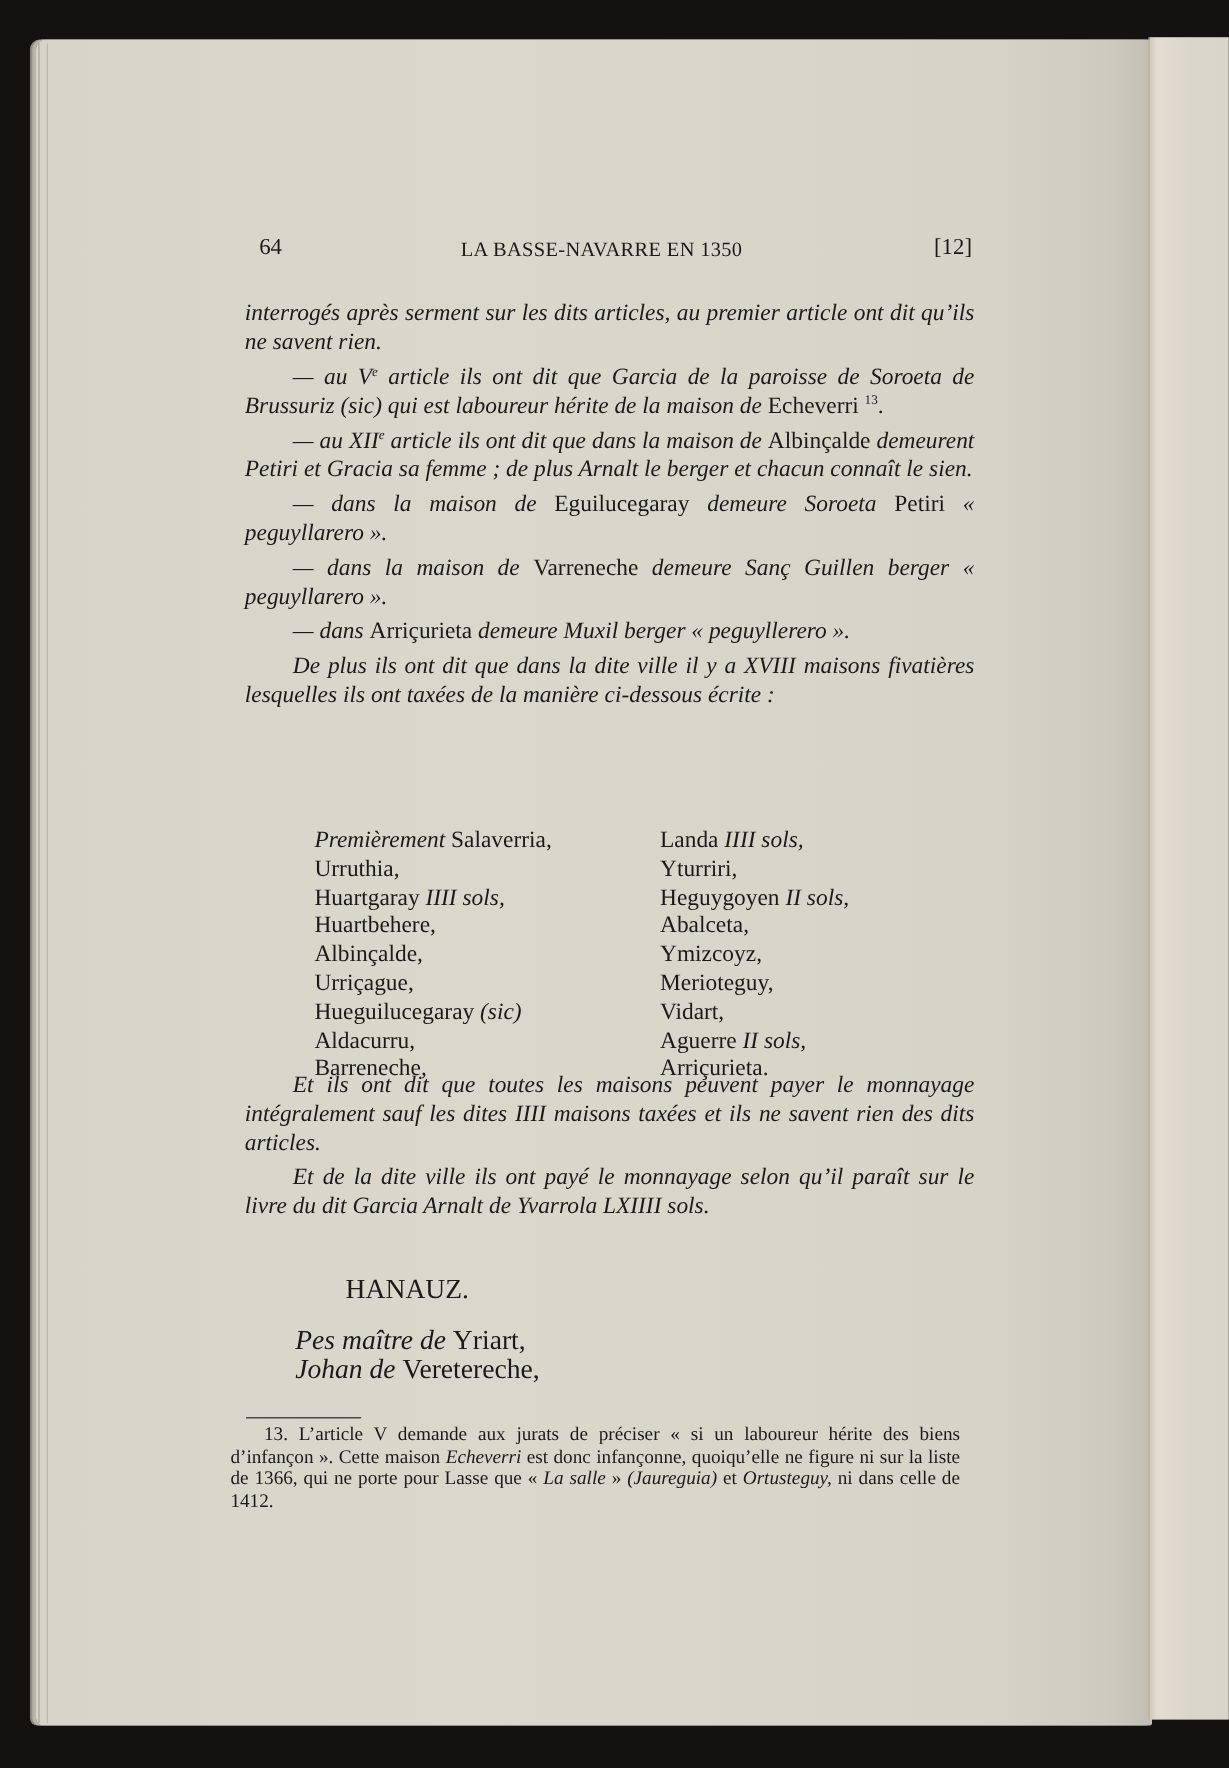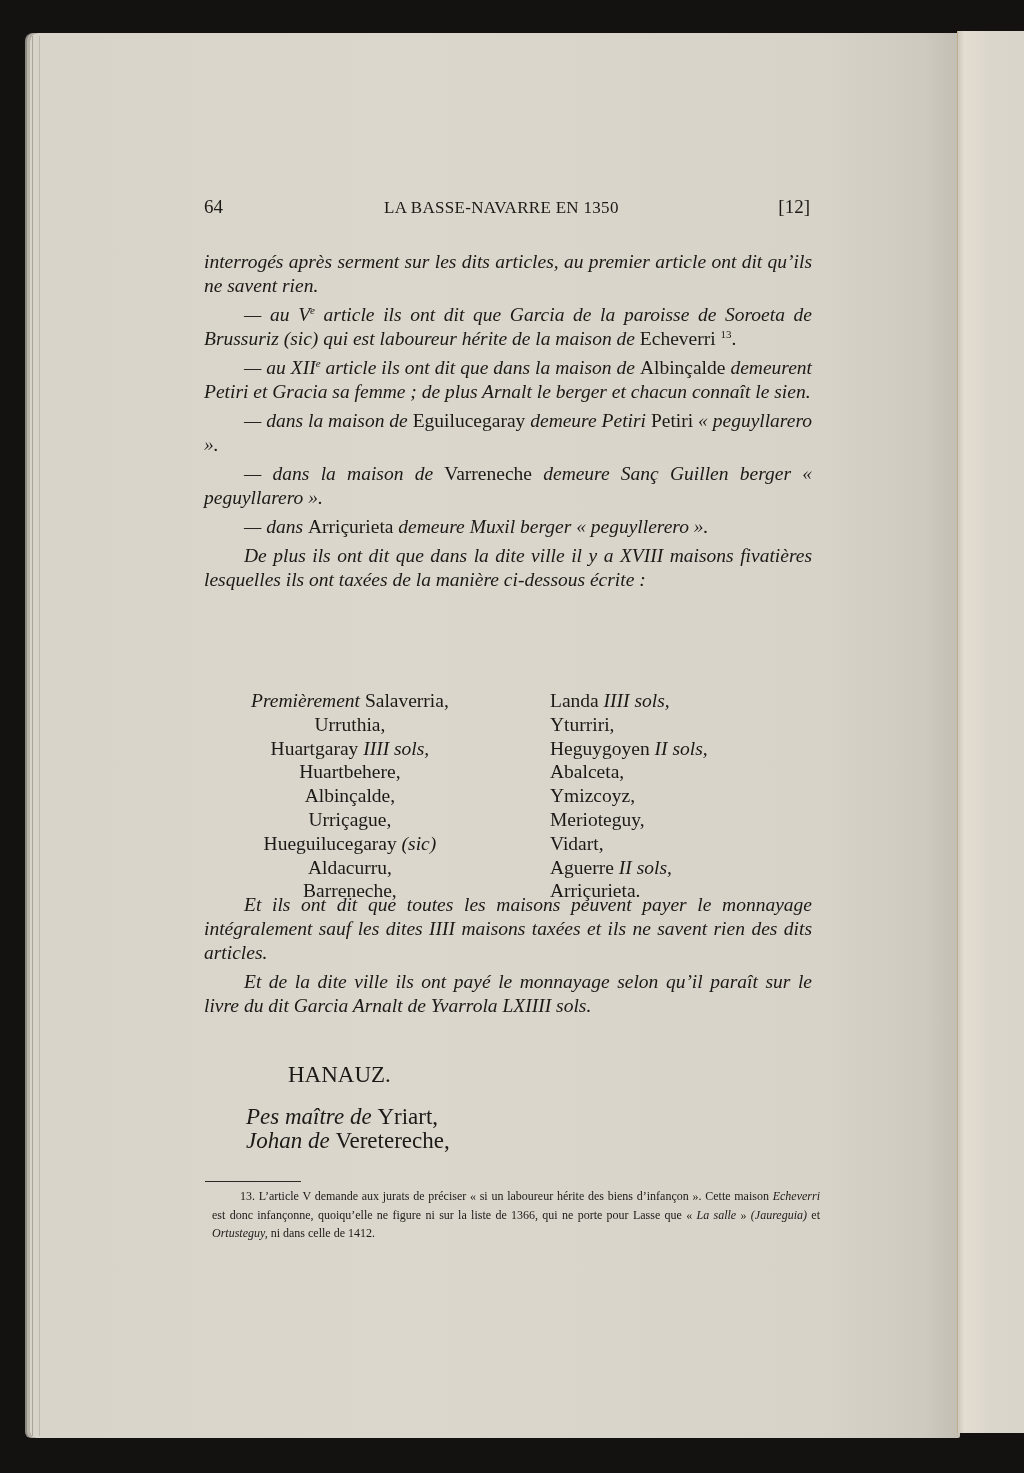--- a/index.html
+++ b/index.html
@@ -23,78 +23,78 @@
     }
     .next-page {
       position: absolute; left: 957px; top: 31px; width: 80px; height: 1402px;
       background: linear-gradient(90deg, #cfc9bd 0%, #e3ddd1 8%, #dbd6cc 40%, #d9d4ca 100%);
       border-left: 1px solid #bfae8c;
     }
     .header {
       position: absolute; left: 204px; top: 196px; width: 606px; height: 30px;
       font-size: 19px;
     }
-    .header .pnum { position: absolute; left: 0; top: 0; }
+    .header .pnum { position: absolute; left: 12px; top: 0; }
     .header .title { position: absolute; left: 180px; top: 0; letter-spacing: 0.3px; font-size: 17px; top: 2px; }
     .header .bracket { position: absolute; right: 0; top: 0; }
     .body-text {
       position: absolute; left: 204px; top: 250px; width: 608px;
       font-size: 19.5px; line-height: 24px;
       text-align: justify;
     }
     .body-text p { margin: 0 0 5px 0; }
     .body-text p.ind { text-indent: 40px; }
     i { font-style: italic; }
     sup { font-size: 11px; vertical-align: 7px; line-height: 0; }
     .list {
       position: absolute; left: 246px; top: 689px; width: 520px;
       font-size: 19.5px; line-height: 23.8px;
     }
     .list .col { position: absolute; top: 0; }
-    .list .col.left { left: 5px; text-align: center; }
+    .list .col.left { left: 16px; }
     .list .col.right { left: 304px; }
     .list .row { white-space: nowrap; }
     .body-text2 {
       position: absolute; left: 204px; top: 893px; width: 608px;
       font-size: 19.5px; line-height: 24px; text-align: justify;
     }
     .body-text2 p { margin: 0 0 5px 0; }
     .body-text2 p.ind { text-indent: 40px; }
     .sign {
       position: absolute; left: 246px; top: 1063px; font-size: 23px; line-height: 24px;
     }
     .sign .head { margin-left: 42px; margin-bottom: 18px; }
     .fn-rule {
       position: absolute; left: 205px; top: 1181px; width: 96px; height: 0;
       border-top: 1px solid #2a2724;
     }
     .footnote {
-      position: absolute; left: 212px; top: 1187px; width: 608px;
-      font-size: 12px; line-height: 18.5px; text-align: justify;
+      position: absolute; left: 192px; top: 1187px; width: 608px;
+      font-size: 16px; line-height: 18.5px; text-align: justify;
     }
     .footnote p { margin: 0; text-indent: 28px; }
   </style>
 </head>
 <body>
 
 <div class="page"></div>
 <div class="page-edge-lines"></div>
 <div class="next-page"></div>
 
 <div class="header">
   <span class="pnum">64</span>
   <span class="title">LA BASSE-NAVARRE EN 1350</span>
   <span class="bracket">[12]</span>
 </div>
 
 <div class="body-text">
   <p><i>interrogés après serment sur les dits articles, au premier article ont dit qu’ils ne savent rien.</i></p>
   <p class="ind"><i>— au V</i><sup style="font-style: italic;">e</sup><i> article ils ont dit que Garcia de la paroisse de Soroeta de Brussuriz (sic) qui est laboureur hérite de la maison de </i><span>Echeverri </span><sup>13</sup><span>.</span></p>
   <p class="ind"><i>— au XII</i><sup style="font-style: italic;">e</sup><i> article ils ont dit que dans la maison de </i><span>Albinçalde</span><i> demeurent Petiri et Gracia sa femme ; de plus Arnalt le berger et chacun connaît le sien.</i></p>
-  <p class="ind"><i>— dans la maison de </i><span>Eguilucegaray</span><i> demeure Petiri </i><span>Petiri</span><i> « peguyllarero ».</i></p>
+  <p class="ind"><i>— dans la maison de </i><span>Eguilucegaray</span><i> demeure Soroeta </i><span>Petiri</span><i> « peguyllarero ».</i></p>
   <p class="ind"><i>— dans la maison de </i><span>Varreneche</span><i> demeure Sanç Guillen berger « peguyllarero ».</i></p>
   <p class="ind"><i>— dans </i><span>Arriçurieta</span><i> demeure Muxil berger « peguyllerero ».</i></p>
   <p class="ind"><i>De plus ils ont dit que dans la dite ville il y a XVIII maisons fivatières lesquelles ils ont taxées de la manière ci-dessous écrite :</i></p>
 </div>
 
 <div class="list">
   <div class="col left">
       <div class="row"><i>Premièrement </i><span>Salaverria,</span></div>
       <div class="row"><span>Urruthia,</span></div>
       <div class="row"><span>Huartgaray </span><i>IIII sols,</i></div>

